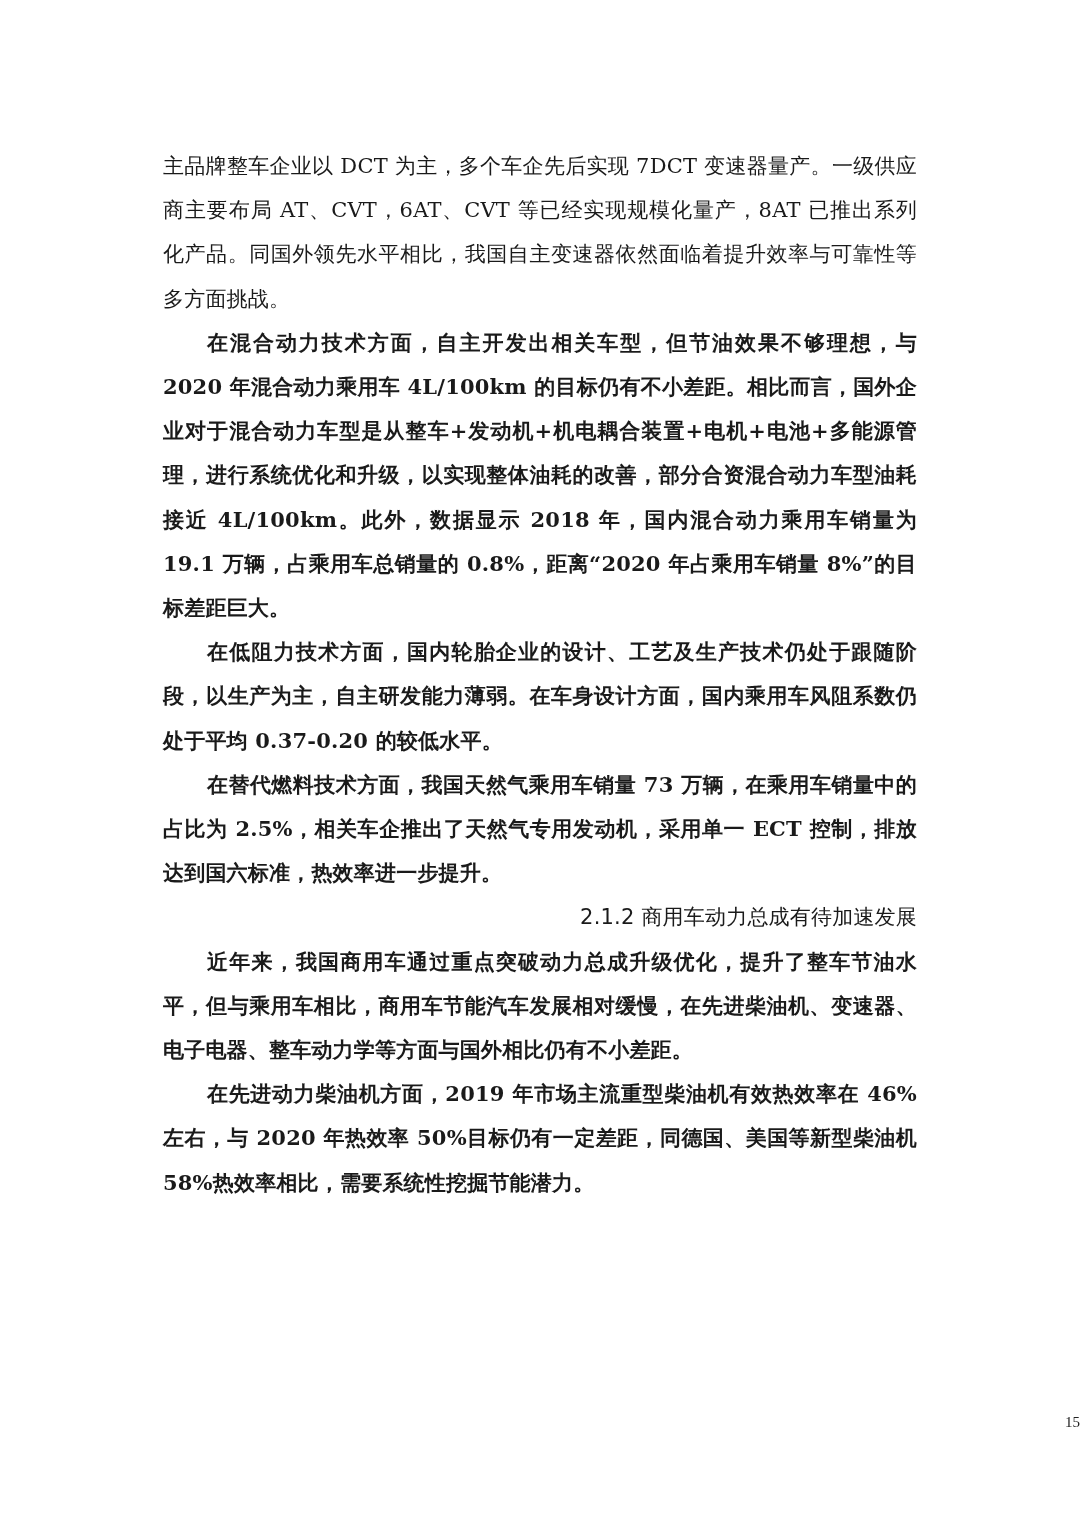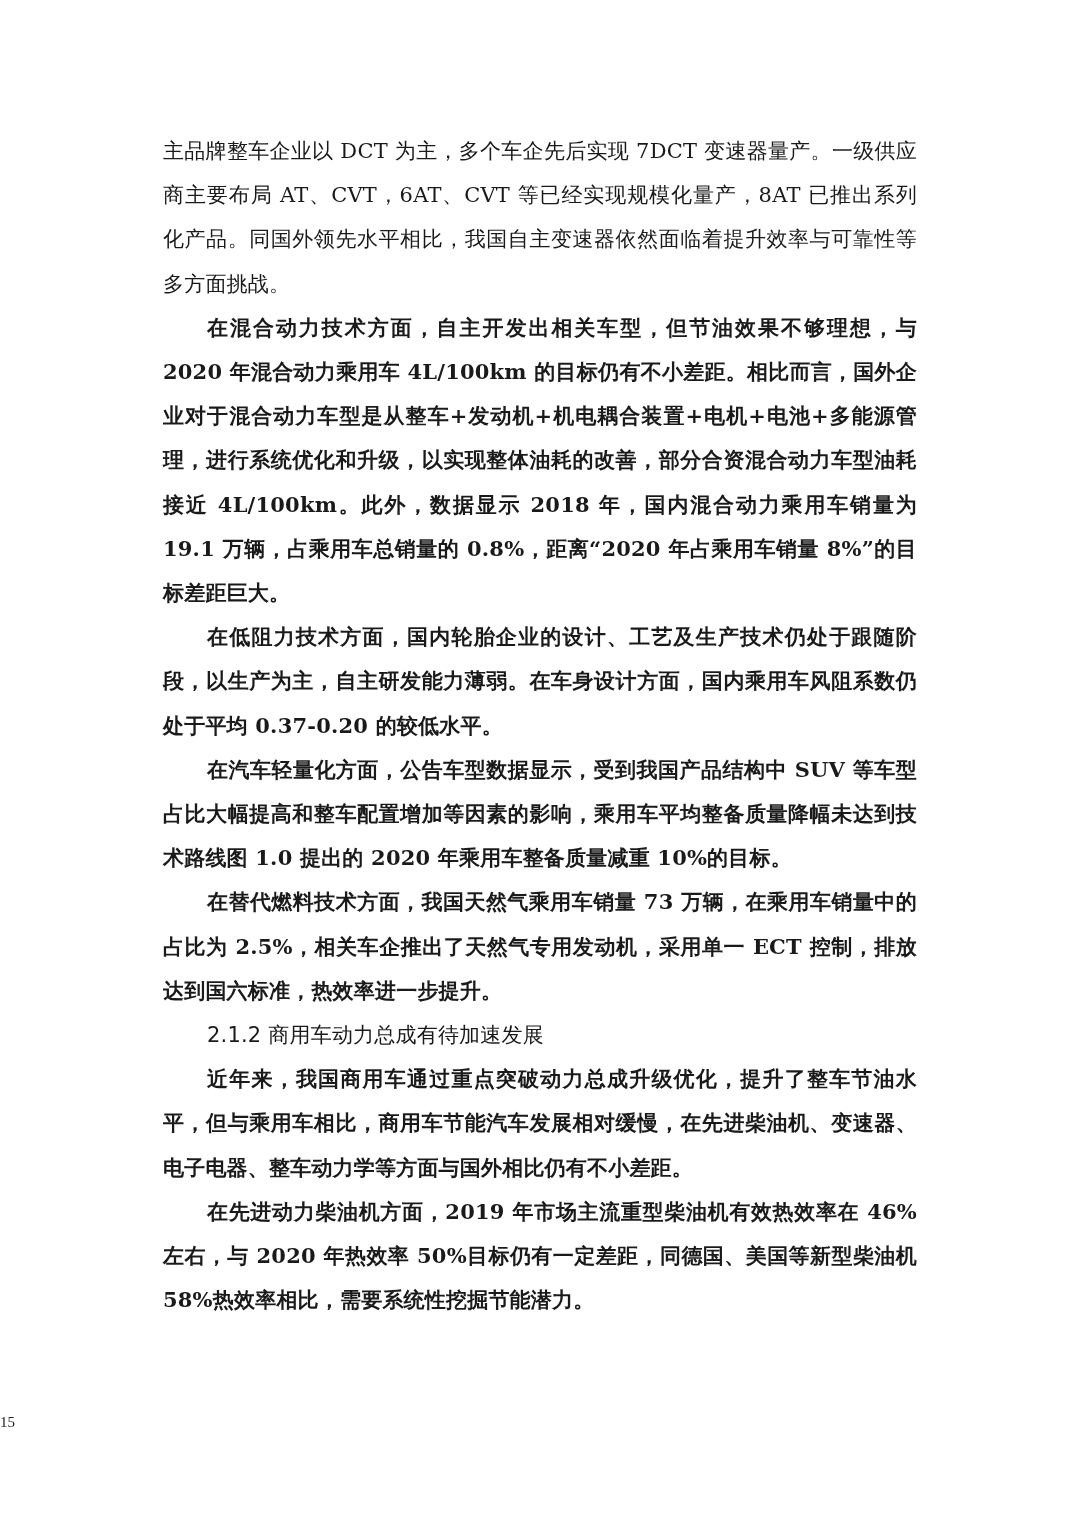--- a/index.html
+++ b/index.html
@@ -11,21 +11,21 @@
     width: 1080px;
     height: 1527px;
     position: relative;
     overflow: hidden;
     font-family: "DejaVu Serif", "Liberation Serif", serif;
     color: #1a1a1a;
   }
   .page {
     position: absolute;
     left: 163px;
-    top: 129px;
+    top: 144px;
     width: 754px;
   }
   .para {
     margin: 0;
     font-size: 21px;
     line-height: 44.2px;
     text-align: justify;
     text-justify: inter-character;
     letter-spacing: 0.2px;
   }
@@ -34,39 +34,39 @@
     font-weight: bold;
   }
   .heading {
     margin: 0;
     font-size: 21px;
     line-height: 44.2px;
     padding-left: 44px;
     font-family: "DejaVu Sans", "Liberation Sans", sans-serif;
     font-weight: normal;
     letter-spacing: 0.2px;
+    text-align: right;
   }
   .page-number {
     position: absolute;
     top: 1414px;
     left: 0;
     width: 1080px;
-    text-align: left;
+    text-align: right;
     font-size: 15px;
     font-family: "Liberation Serif", serif;
     color: #222;
   }
 </style>
 </head>
 <body>
 
 <div class="page">
   <p class="para">主品牌整车企业以 DCT 为主，多个车企先后实现 7DCT 变速器量产。一级供应商主要布局 AT、CVT，6AT、CVT 等已经实现规模化量产，8AT 已推出系列化产品。同国外领先水平相比，我国自主变速器依然面临着提升效率与可靠性等多方面挑战。</p>
   <p class="para indent">在混合动力技术方面，自主开发出相关车型，但节油效果不够理想，与 2020 年混合动力乘用车 4L/100km 的目标仍有不小差距。相比而言，国外企业对于混合动力车型是从整车+发动机+机电耦合装置+电机+电池+多能源管理，进行系统优化和升级，以实现整体油耗的改善，部分合资混合动力车型油耗接近 4L/100km。此外，数据显示 2018 年，国内混合动力乘用车销量为 19.1 万辆，占乘用车总销量的 0.8%，距离“2020 年占乘用车销量 8%”的目标差距巨大。</p>
   <p class="para indent">在低阻力技术方面，国内轮胎企业的设计、工艺及生产技术仍处于跟随阶段，以生产为主，自主研发能力薄弱。在车身设计方面，国内乘用车风阻系数仍处于平均 0.37-0.20 的较低水平。</p>
-  <p class="para indent">在汽车轻量化方面，公告车型数据显示，受到我国产品结构中 SUV 等车型占比大幅提高和整车配置增加等因素的影响，乘用车平均整备质量降幅未达到技术路线图 1.0 提出的 2020 年乘用车整备质量减重 10%的目标。</p>
   <p class="para indent">在替代燃料技术方面，我国天然气乘用车销量 73 万辆，在乘用车销量中的占比为 2.5%，相关车企推出了天然气专用发动机，采用单一 ECT 控制，排放达到国六标准，热效率进一步提升。</p>
   <h3 class="heading">2.1.2 商用车动力总成有待加速发展</h3>
   <p class="para indent">近年来，我国商用车通过重点突破动力总成升级优化，提升了整车节油水平，但与乘用车相比，商用车节能汽车发展相对缓慢，在先进柴油机、变速器、电子电器、整车动力学等方面与国外相比仍有不小差距。</p>
   <p class="para indent">在先进动力柴油机方面，2019 年市场主流重型柴油机有效热效率在 46%左右，与 2020 年热效率 50%目标仍有一定差距，同德国、美国等新型柴油机 58%热效率相比，需要系统性挖掘节能潜力。</p>
 </div>
 
 <div class="page-number">15</div>
 
 </body></html>

